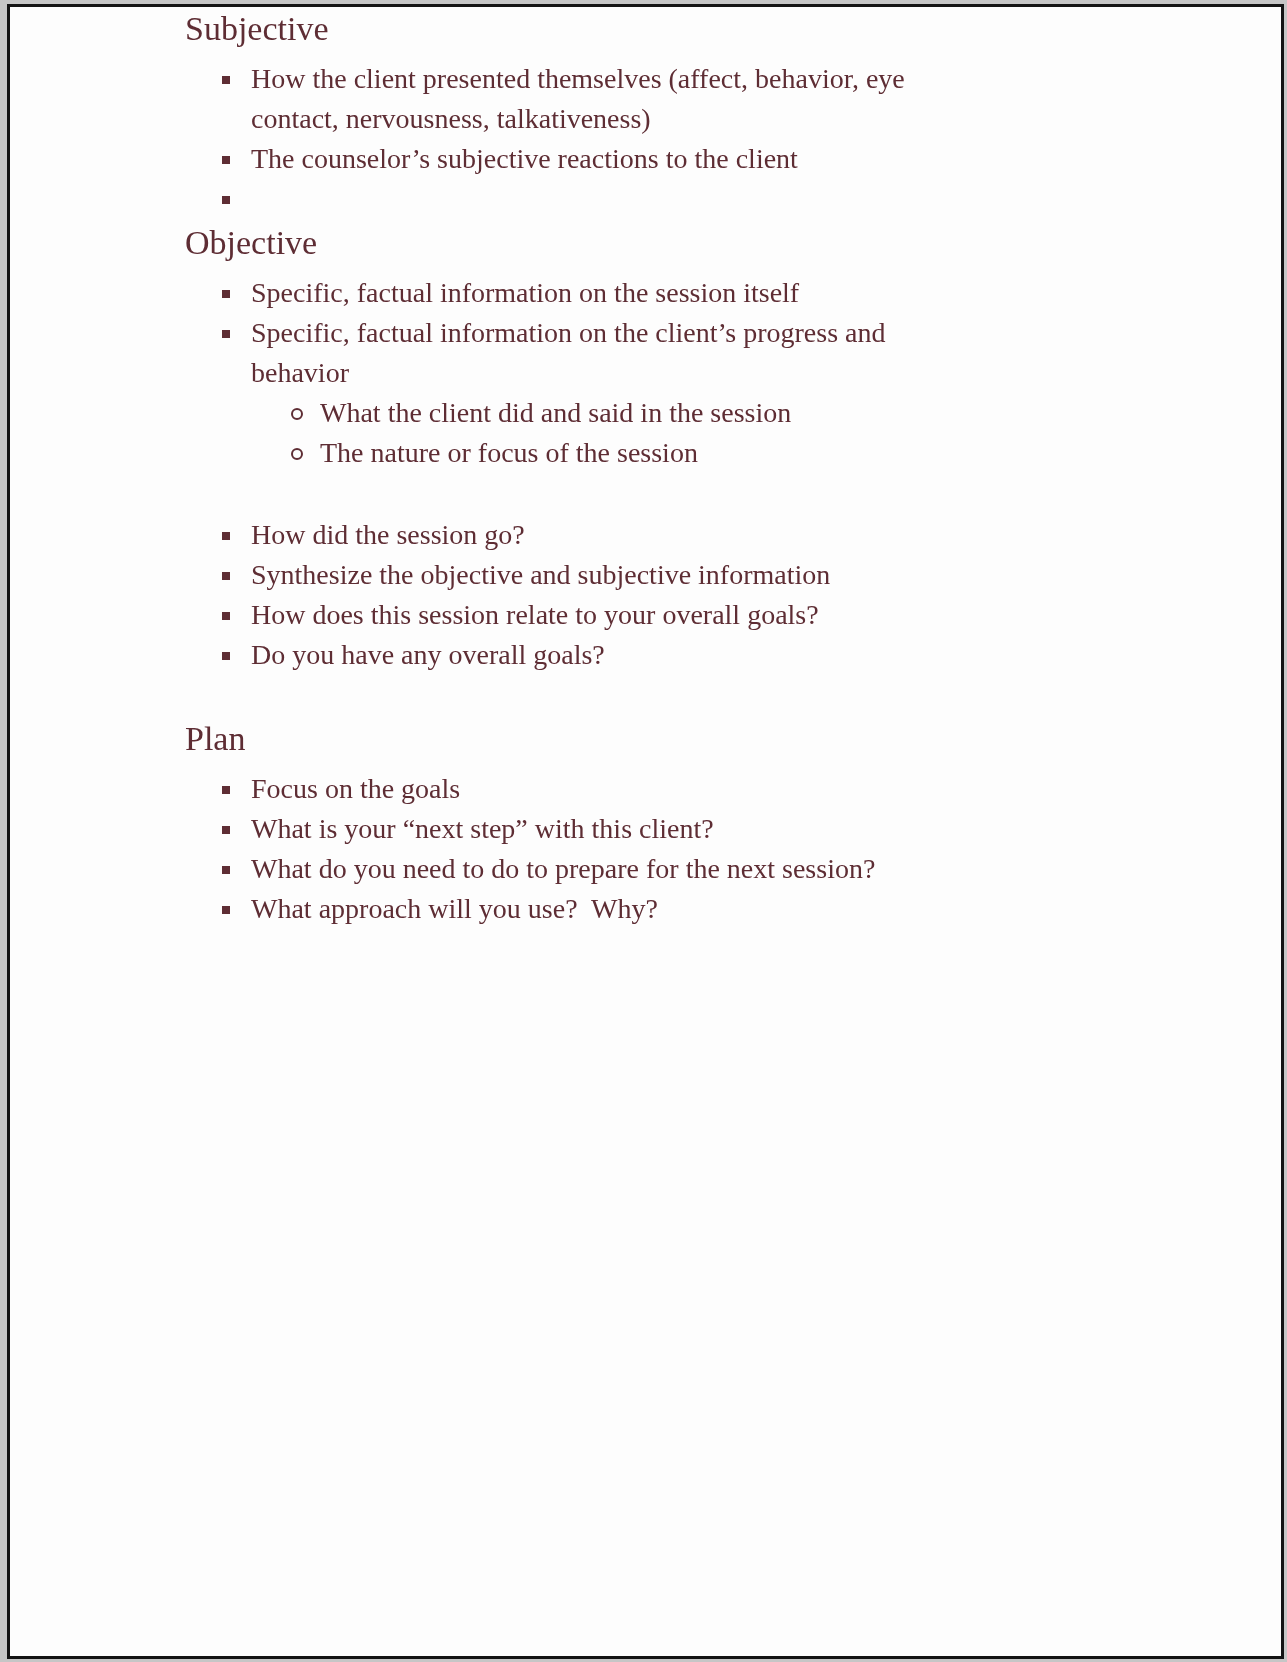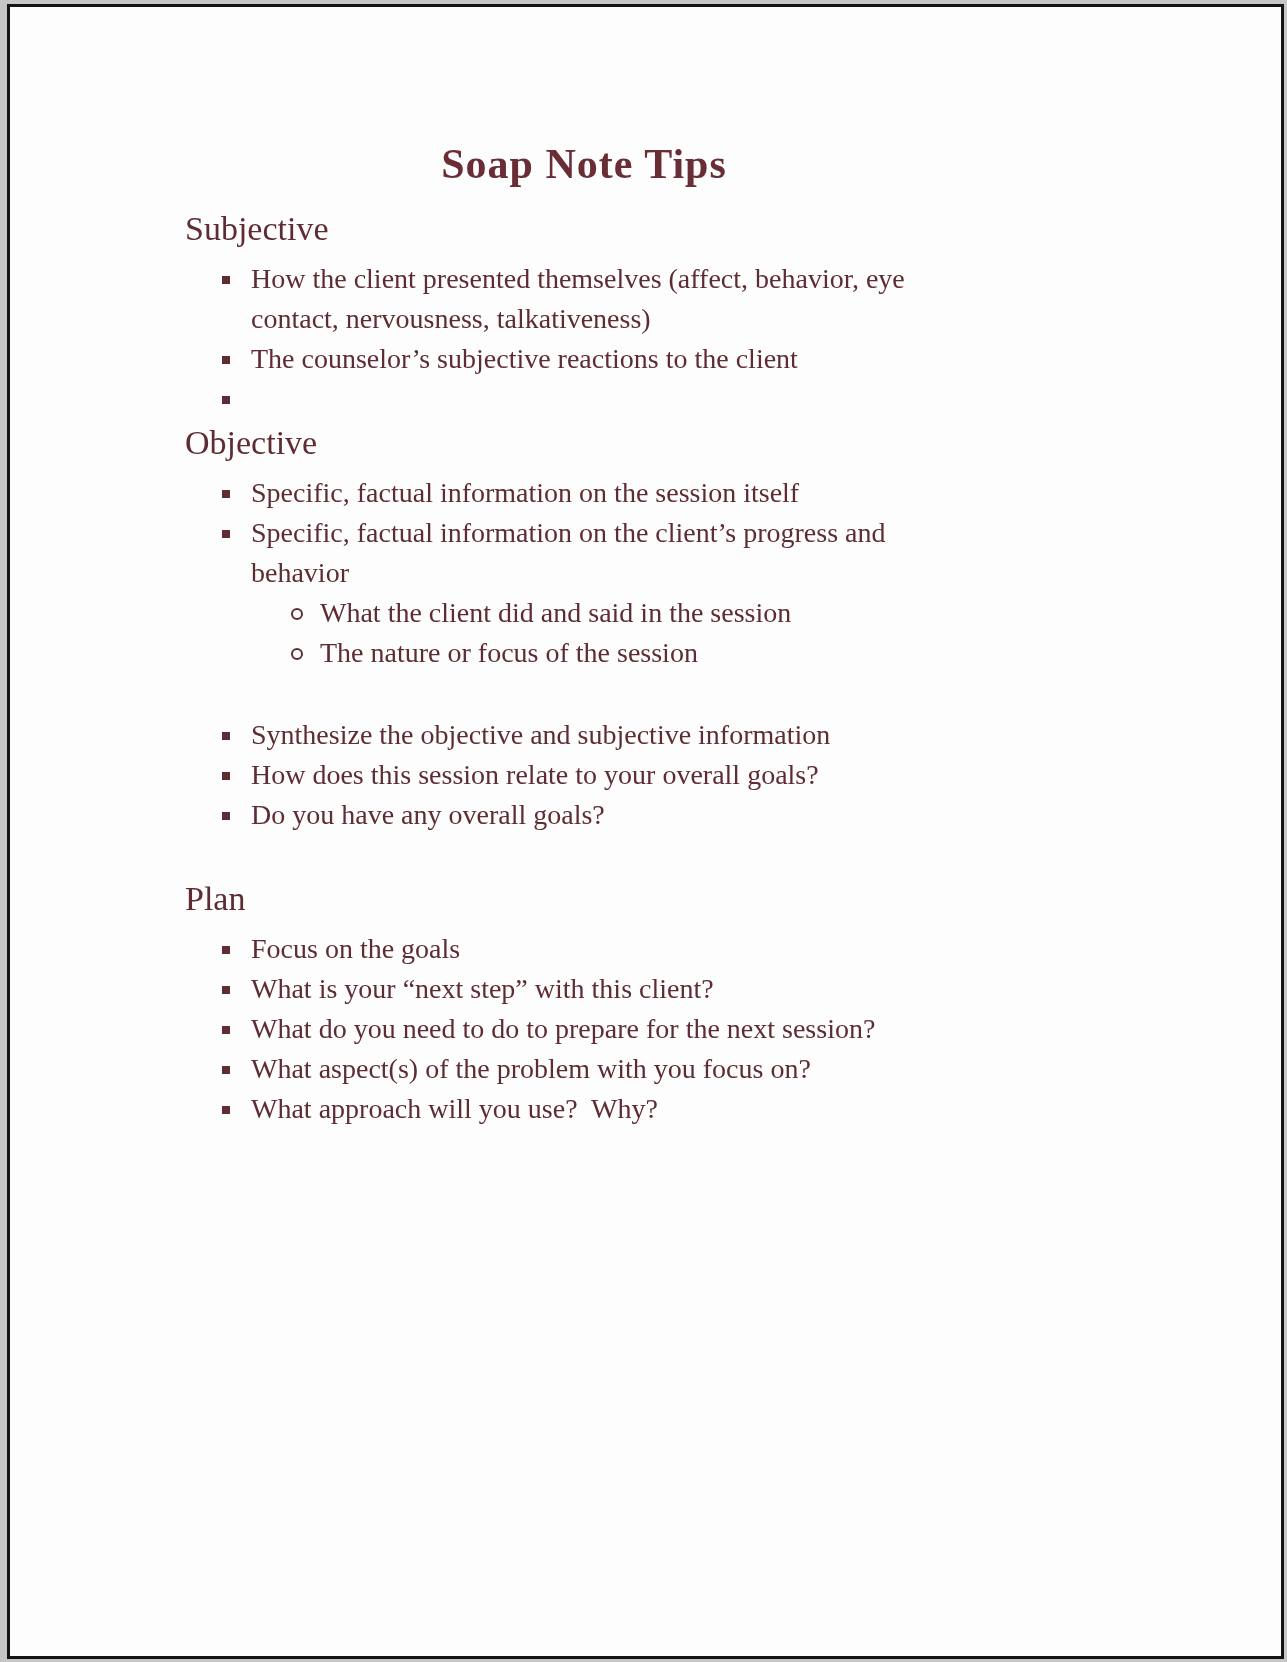--- a/index.html
+++ b/index.html
@@ -64,21 +64,20 @@
     border-radius: 50%;
     background: transparent;
   }
 </style>
 </head>
 <body>
 
 <div class="page">
   <div class="content">
 
-    <div class="doc-title">Soap Note Tips</div>
 
     <div class="section">
       <div class="section-heading">Subjective</div>
       <ul class="tips-list">
         <li class="level-1">
           <span class="bullet-square"></span>
           <span class="li-text">How the client presented themselves (affect, behavior, eye contact, nervousness, talkativeness)</span>
         </li>
         <li class="level-1">
           <span class="bullet-square"></span>
@@ -109,20 +108,24 @@
           <span class="bullet-circle"></span>
           <span class="li-text">The nature or focus of the session</span>
         </li>
       </ul>
     </div>
 
     <div class="section">
       <ul class="tips-list">
         <li class="level-1">
           <span class="bullet-square"></span>
+          <span class="li-text">How did the session go?</span>
+        </li>
+        <li class="level-1">
+          <span class="bullet-square"></span>
           <span class="li-text">Synthesize the objective and subjective information</span>
         </li>
         <li class="level-1">
           <span class="bullet-square"></span>
           <span class="li-text">How does this session relate to your overall goals?</span>
         </li>
         <li class="level-1">
           <span class="bullet-square"></span>
           <span class="li-text">Do you have any overall goals?</span>
         </li>
@@ -139,21 +142,20 @@
         <li class="level-1">
           <span class="bullet-square"></span>
           <span class="li-text">What is your “next step” with this client?</span>
         </li>
         <li class="level-1">
           <span class="bullet-square"></span>
           <span class="li-text">What do you need to do to prepare for the next session?</span>
         </li>
         <li class="level-1">
           <span class="bullet-square"></span>
-          <span class="li-text">What aspect(s) of the problem with you focus on?</span>
         </li>
         <li class="level-1">
           <span class="bullet-square"></span>
           <span class="li-text">What approach will you use?  Why?</span>
         </li>
       </ul>
     </div>
 
   </div>
 </div>

